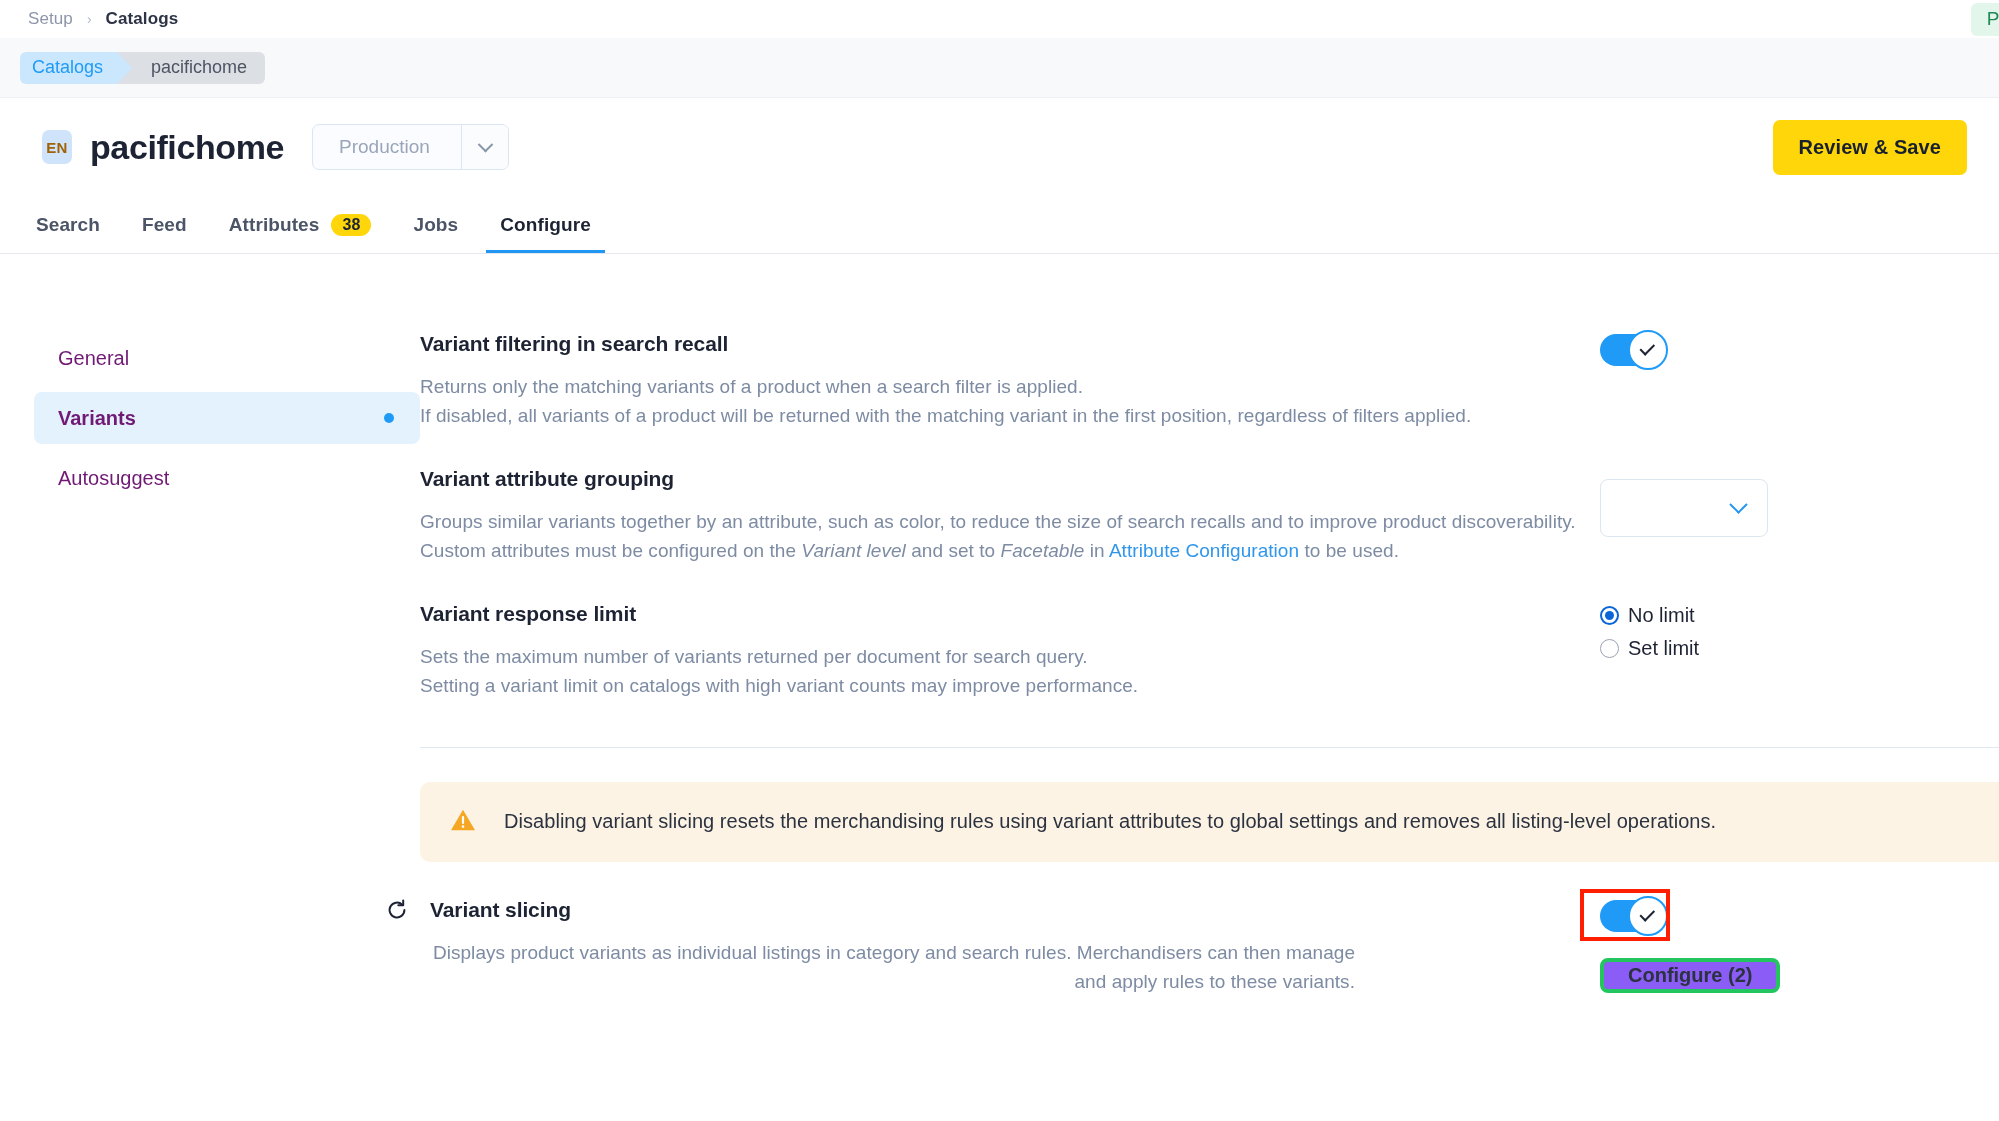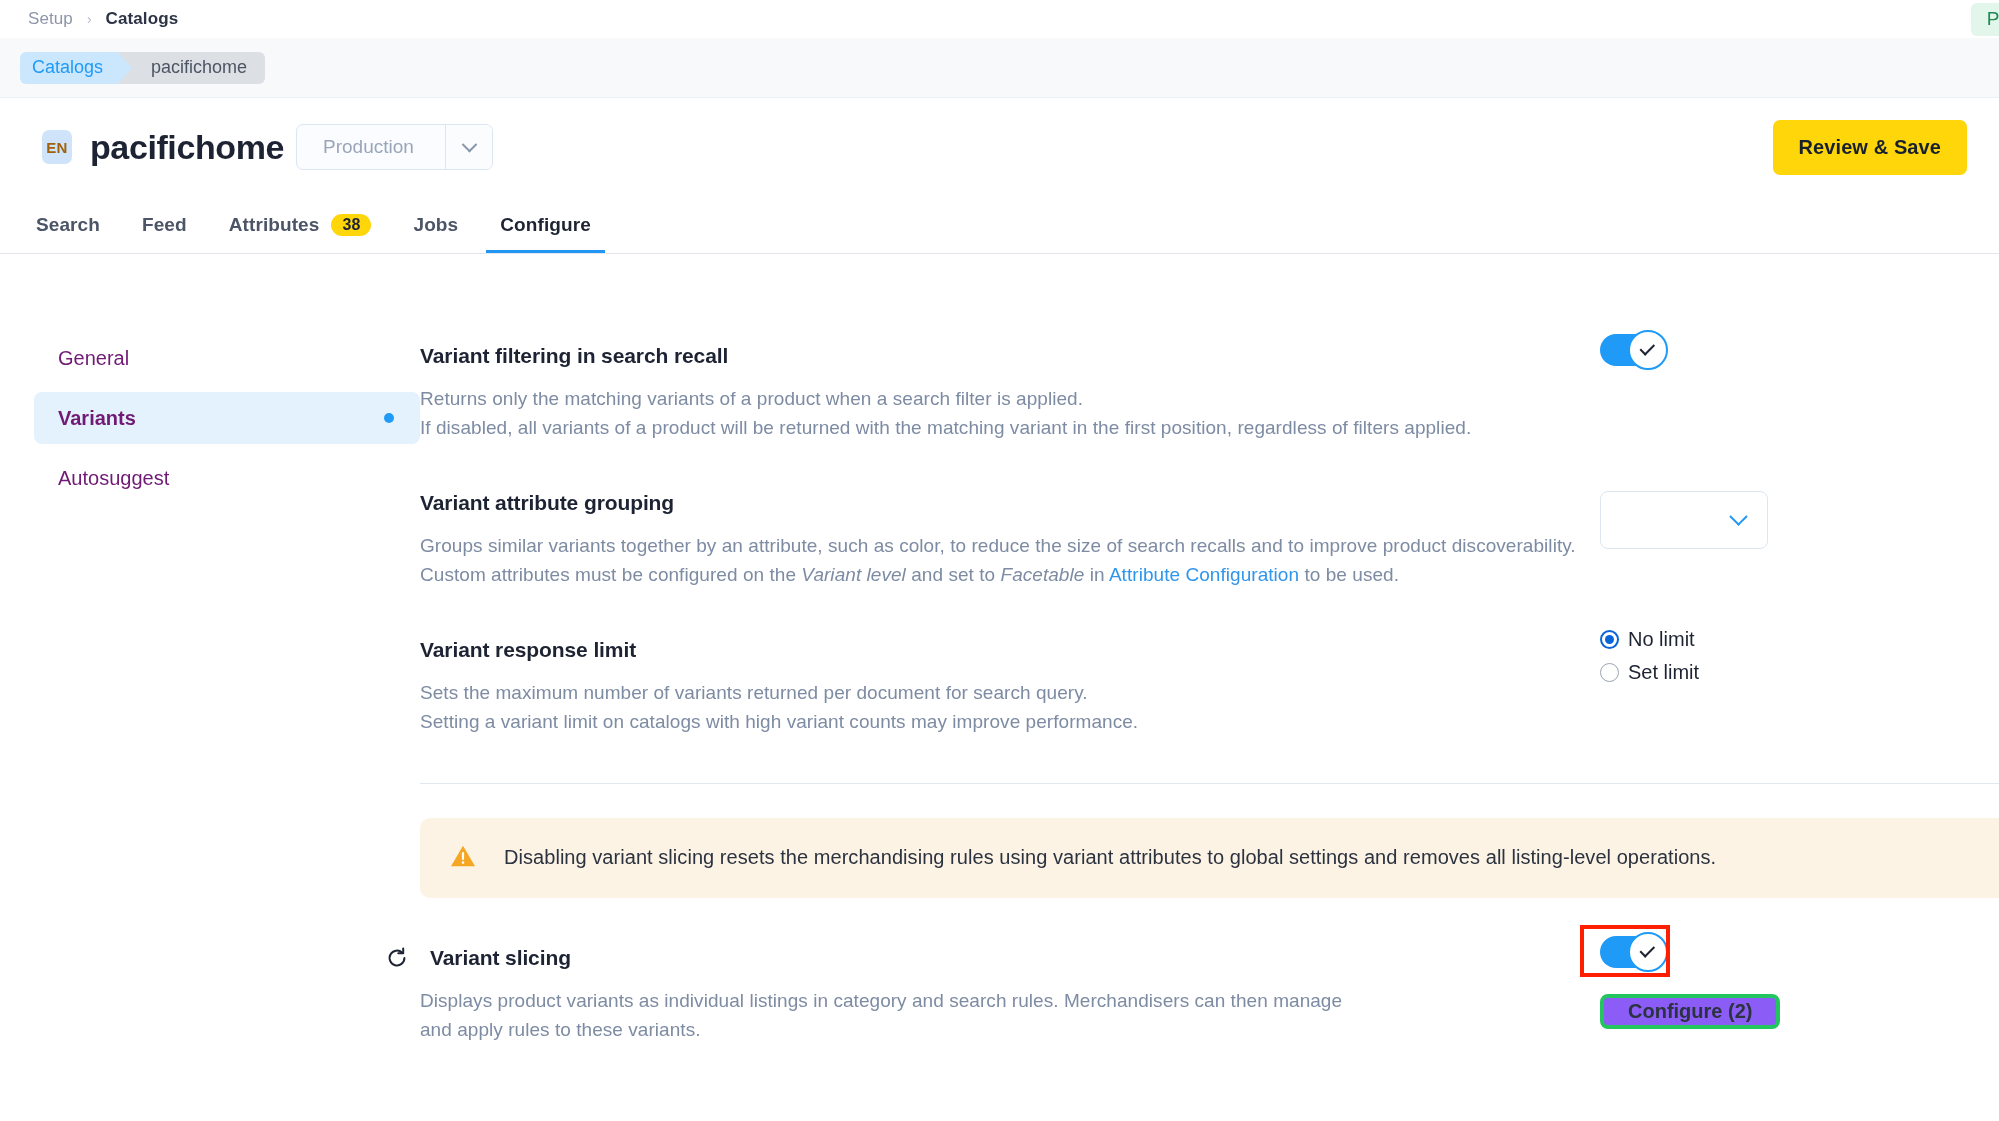--- a/index.html
+++ b/index.html
@@ -110,21 +110,21 @@
     letter-spacing: .3px;
   }
   .cat-title {
     font-size: 34px;
     font-weight: bold;
     color: #1d2333;
     margin-left: 18px;
     letter-spacing: -.4px;
   }
   .env-select {
-    margin-left: 12px;
+    margin-left: 28px;
     display: flex;
     height: 46px;
     border: 1px solid #dbe6f3;
     border-radius: 7px;
     overflow: hidden;
     background: #fafcff;
   }
   .env-select-value {
     display: flex; align-items: center;
     padding: 0 26px;
@@ -223,21 +223,21 @@
     align-items: flex-start;
     padding-bottom: 36px;
   }
   .setting-text { width: 1180px; flex-shrink: 0; padding-right: 20px; }
   .setting-title {
     font-size: 21px;
     font-weight: bold;
     color: #1d2333;
     margin-bottom: 16px;
     letter-spacing: -.1px;
-    display: flex; align-items: center; gap: 12px; margin-top: 12px;
+    display: flex; align-items: center; gap: 12px;
   }
   .setting-desc {
     font-size: 19px;
     color: #7d8ba3;
     line-height: 1.55;
     letter-spacing: .05px;
   }
   .setting-desc em { font-style: italic; }
   .setting-desc a { color: #2f96ec; text-decoration: none; }
   .setting-ctl {
@@ -496,21 +496,21 @@
       <div class="setting-text">
         <div class="setting-title">
           <span class="refresh-icon">
             <svg width="22" height="22" viewBox="0 0 22 22" aria-hidden="true">
               <path d="M18.4 11a7.4 7.4 0 1 1-2.2-5.25" fill="none" stroke="#1d2333" stroke-width="2" stroke-linecap="round"></path>
               <path d="M17.2 1.4 L17.2 6.3 L12.3 6.3" fill="none" stroke="#1d2333" stroke-width="2" stroke-linecap="round" stroke-linejoin="round"></path>
             </svg>
           </span>
           <span>Variant slicing</span>
         </div>
-        <div class="setting-desc" style="max-width:935px;">
+        <div class="setting-desc" style="max-width:935px;text-align:right;">
           <span>Displays product variants as individual listings in category and search rules. Merchandisers can then manage and apply rules to these variants.</span>
         </div>
       </div>
       <div class="setting-ctl">
         <div class="hl-wrap">
           <div class="toggle">
             <div class="knob">
               <span class="check"></span>
             </div>
           </div>

